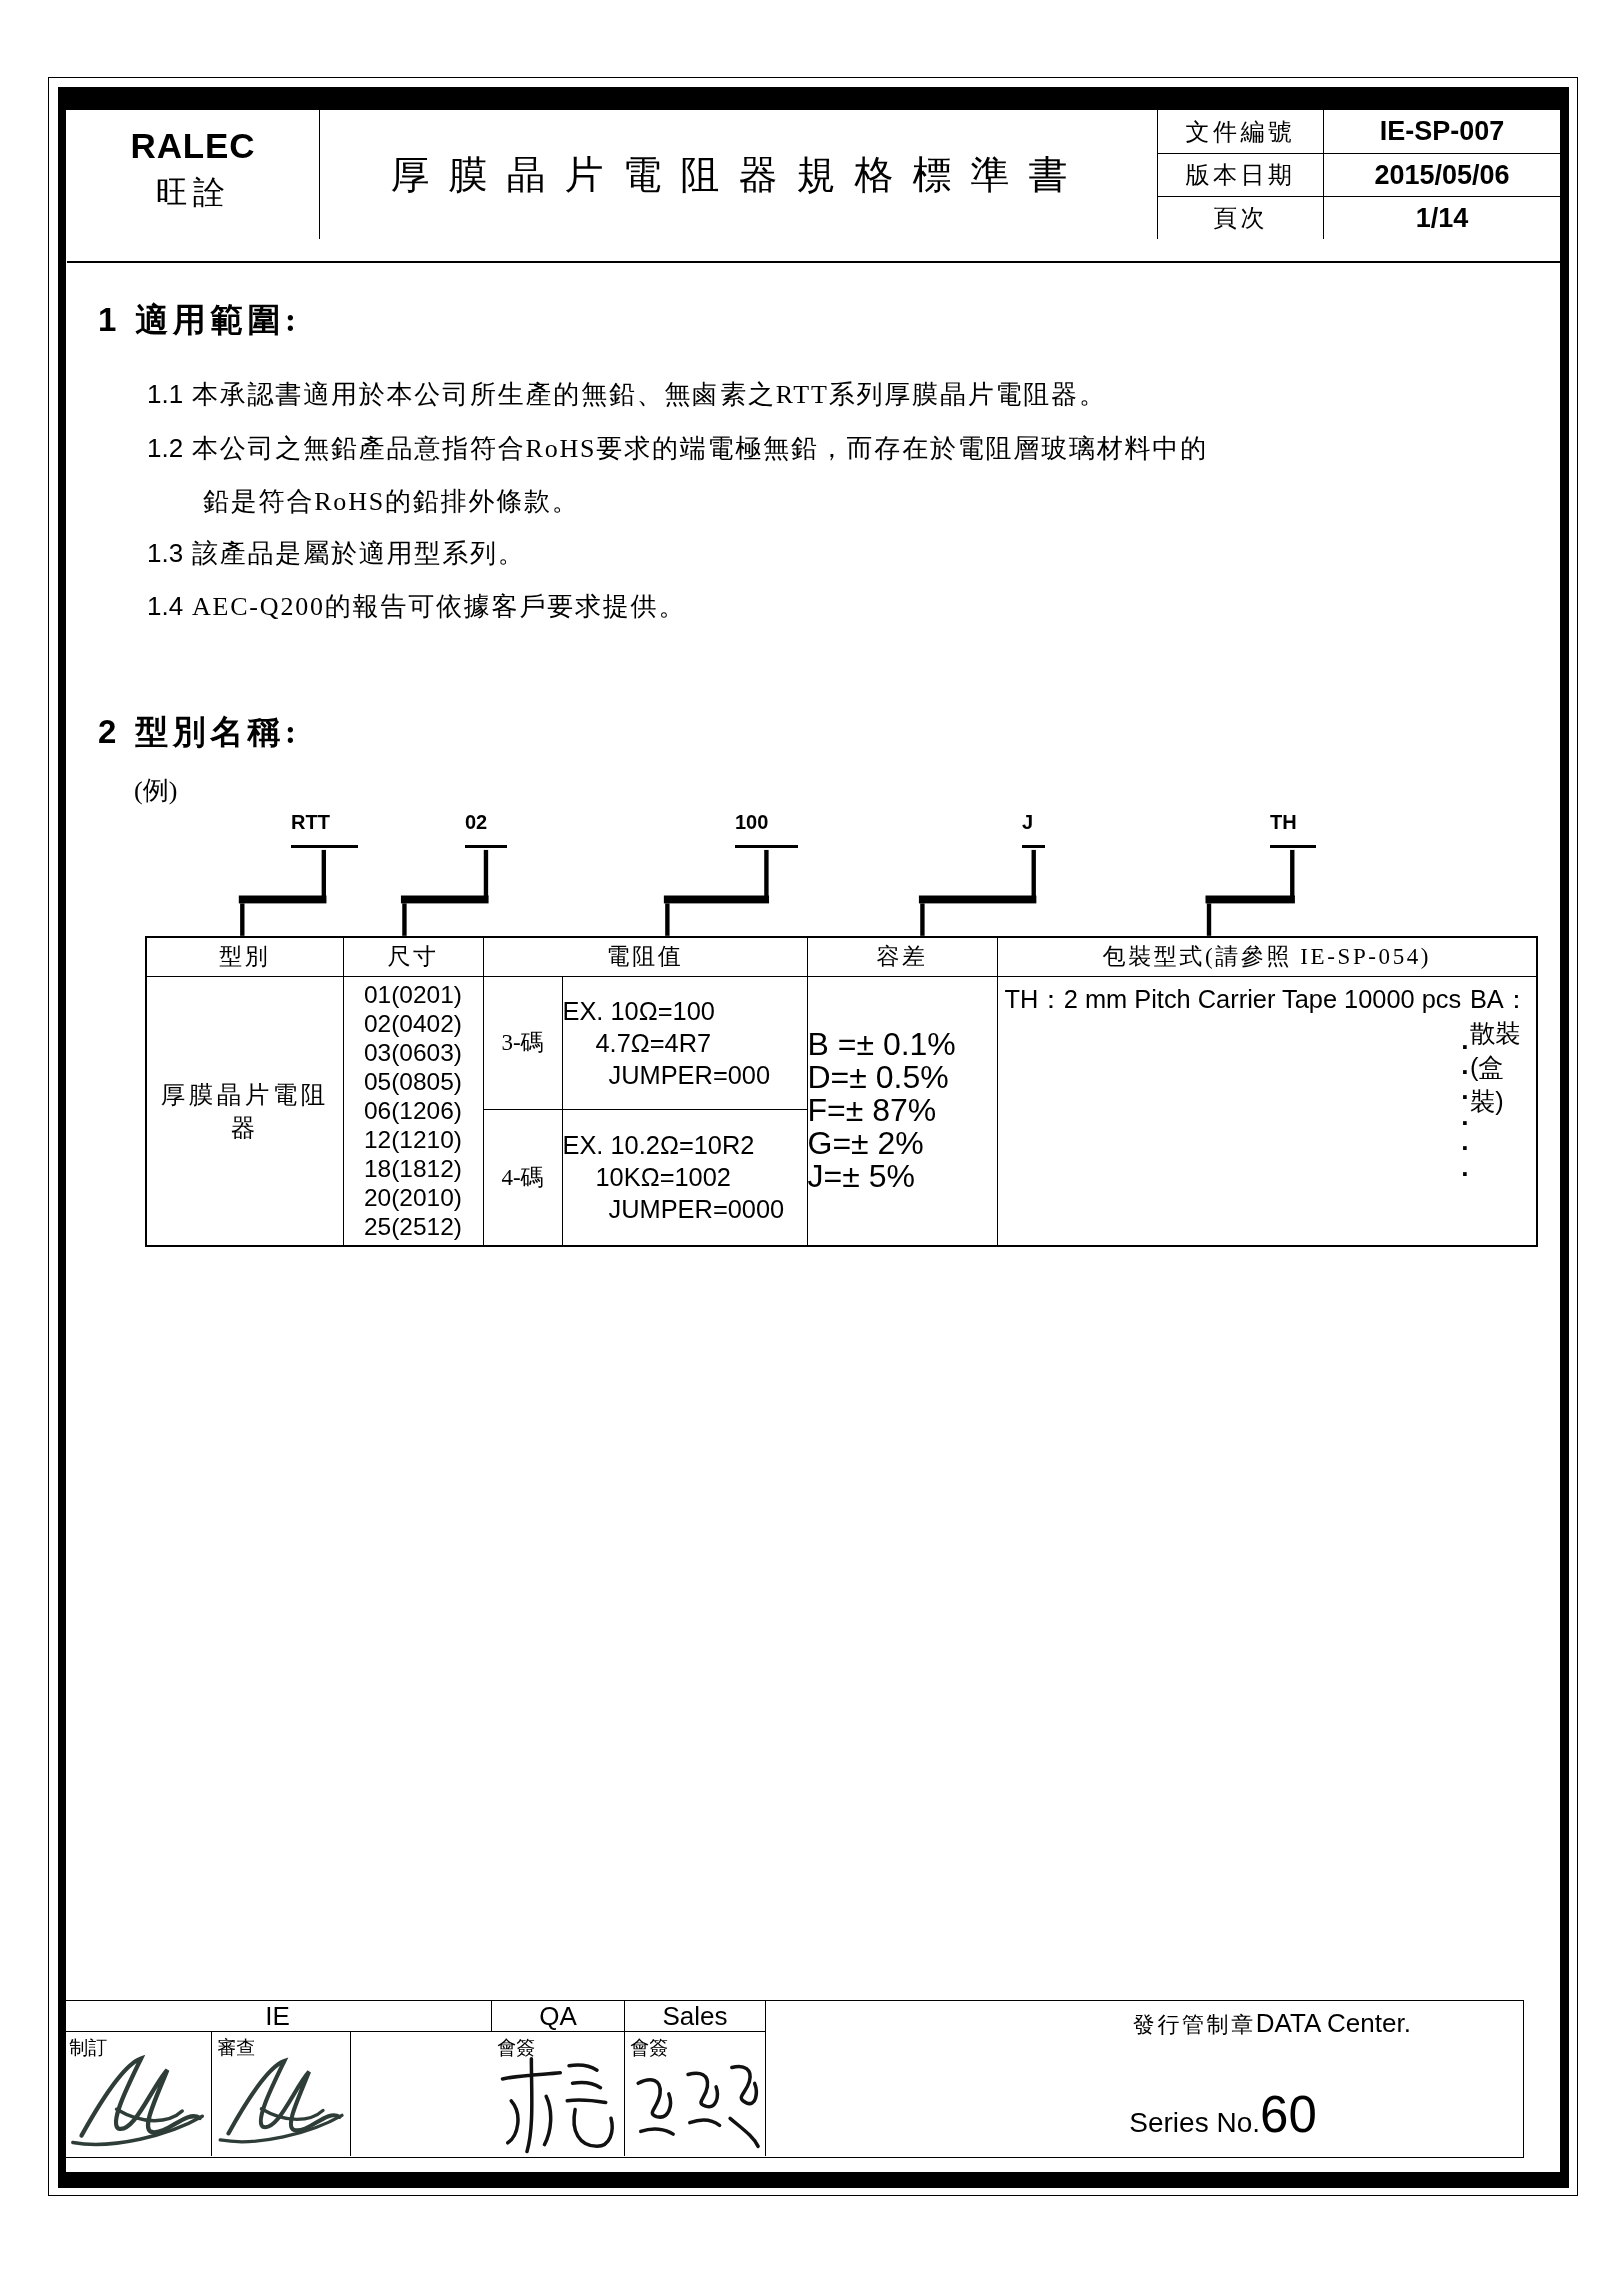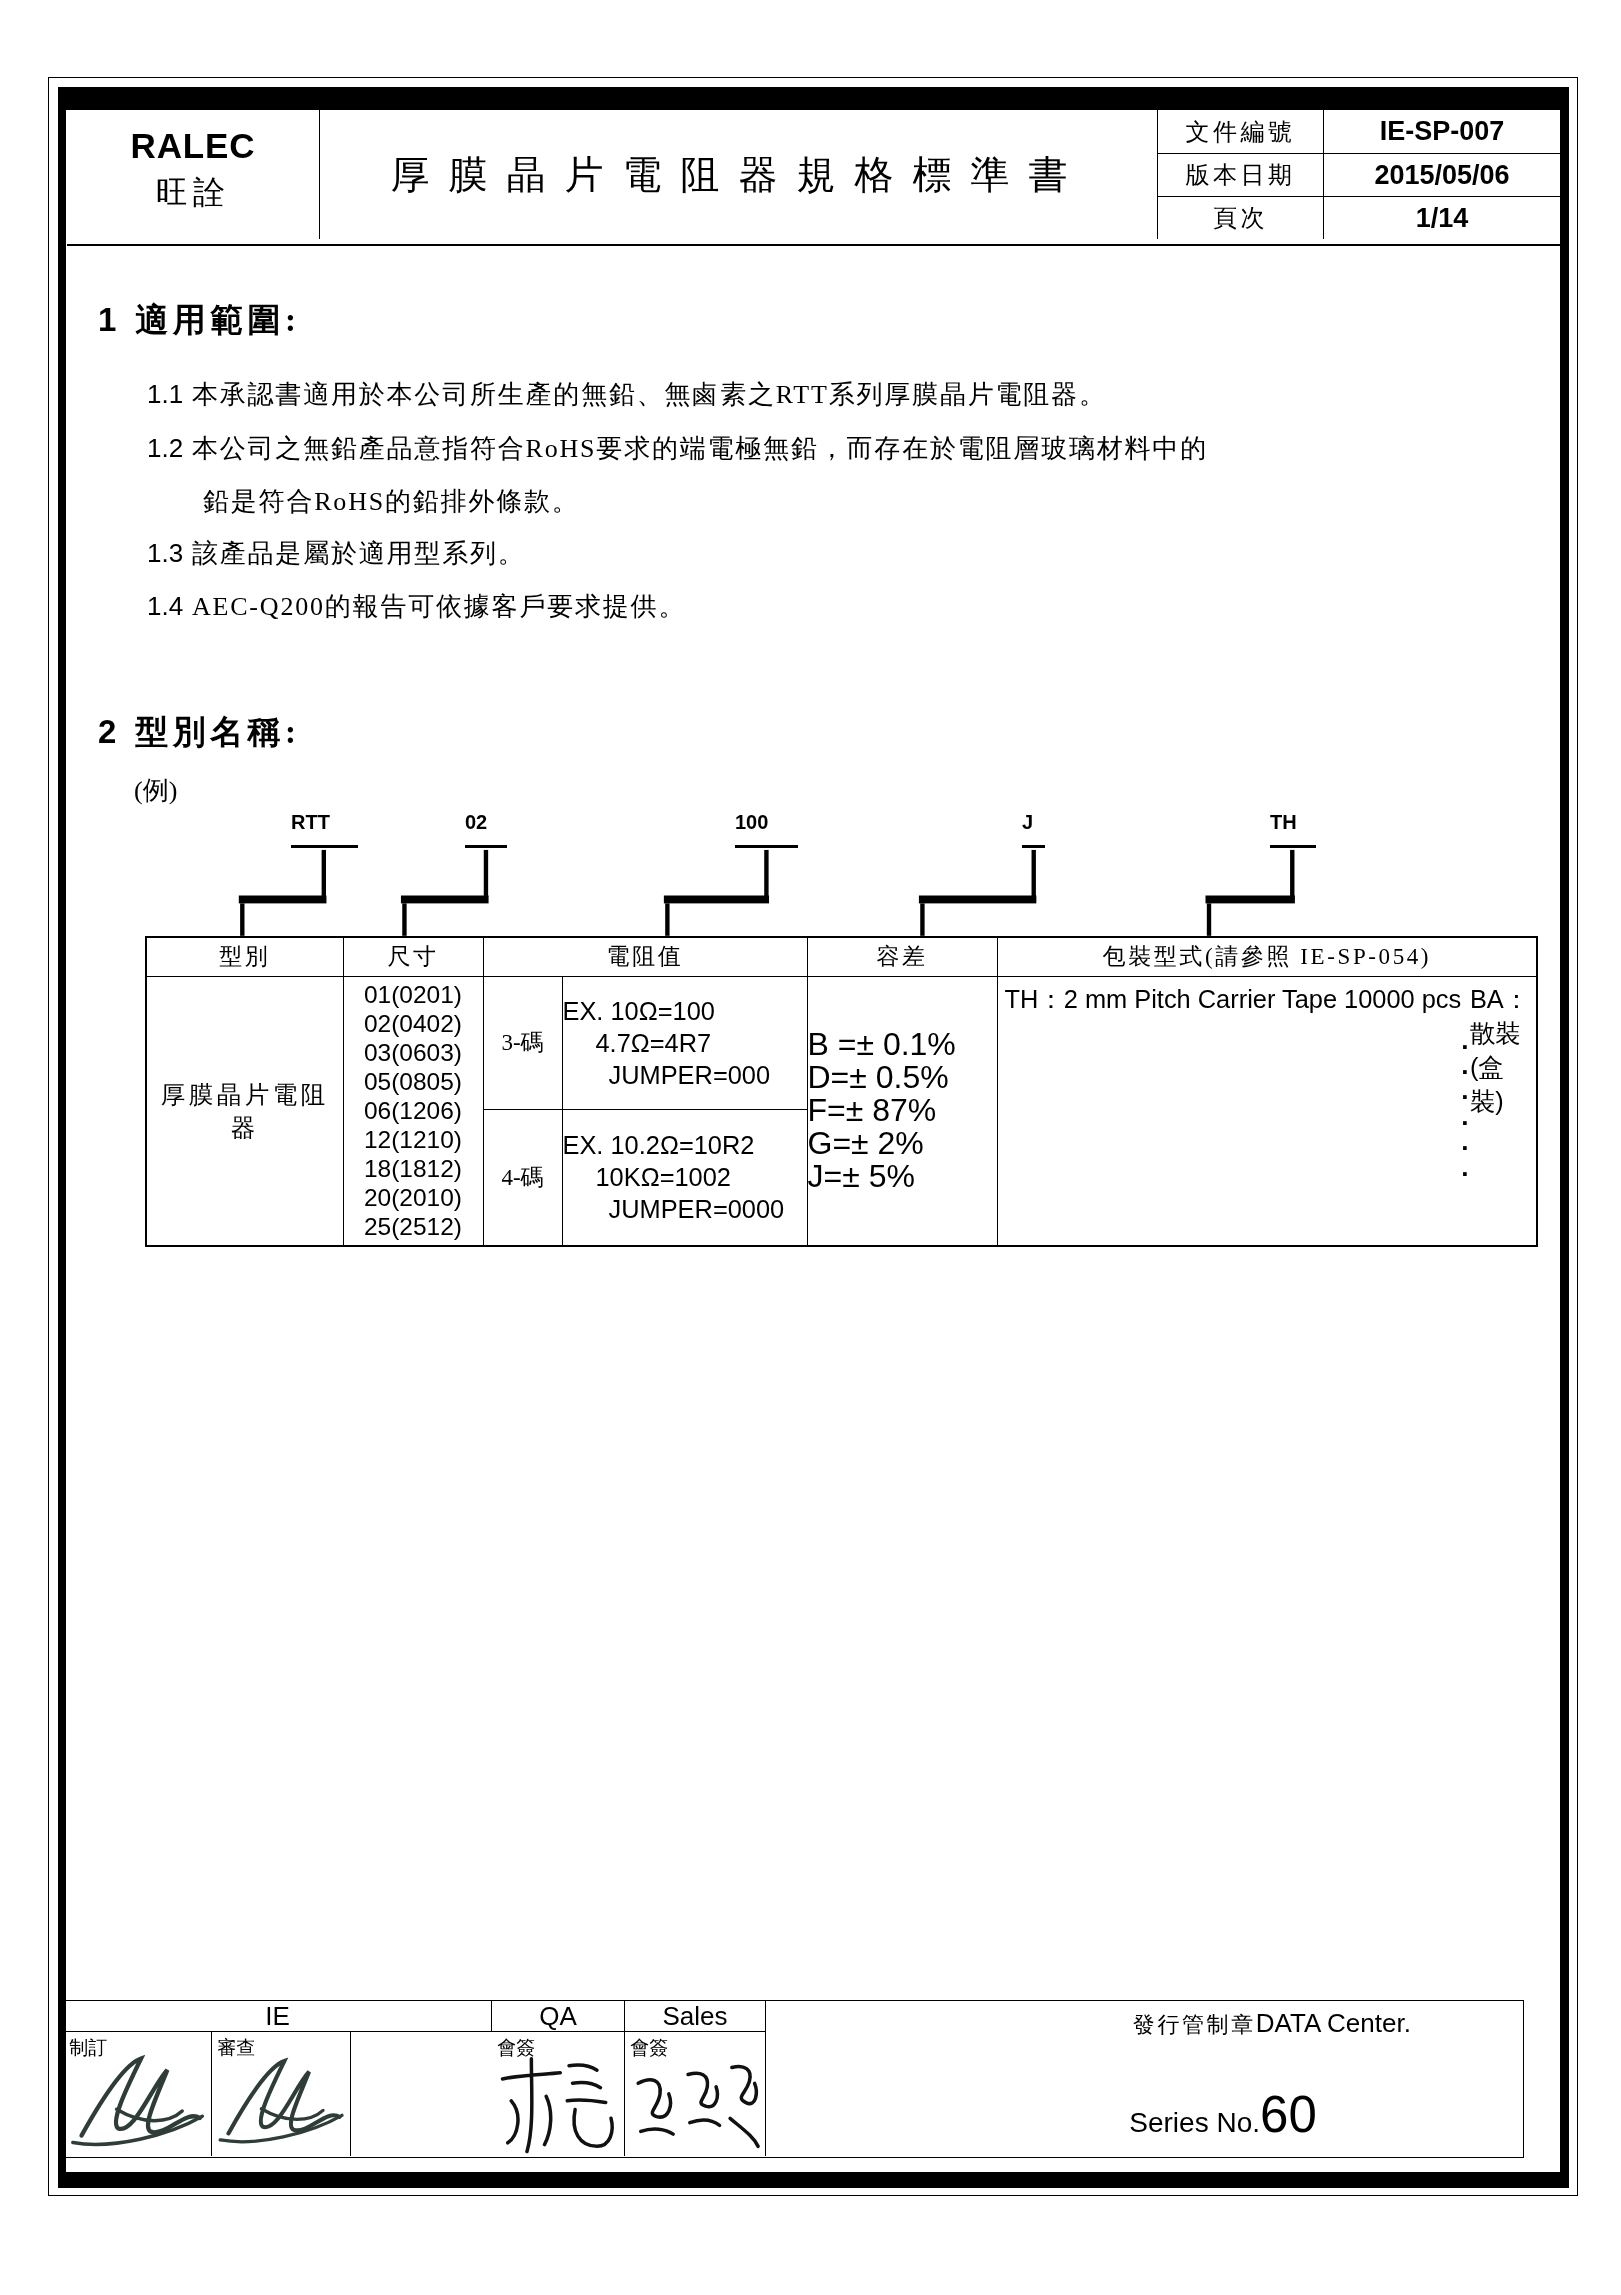--- a/index.html
+++ b/index.html
@@ -13,21 +13,21 @@
   .frame-outer {
     position:absolute; left:48px; top:77px; width:1530px; height:2119px;
     border:1.8px solid #000;
   }
   .frame-inner {
     position:absolute; left:58px; top:87px; width:1511px; height:2101px;
     border-style:solid; border-color:#000;
     border-width:23px 9.6px 16px 8.8px;
   }
   
-  .hdr { position:absolute; left:67px; top:110px; width:1493px; height:136px;
+  .hdr { position:absolute; left:67px; top:110px; width:1493px; height:153px;
          border-bottom:2.6px solid #000; }
   .hdr-logo { position:absolute; left:0; top:0; width:253px; height:129px;
               border-right:1.8px solid #000; text-align:center; }
   .logo-en { font-size:35px; font-weight:bold; letter-spacing:0.9px; margin-top:16px; }
   .logo-cn { font-size:32px; font-family:"Liberation Serif","DejaVu Serif",serif;
              margin-top:5.3px; letter-spacing:5.3px; }
   .hdr-title { position:absolute; left:253px; top:0; width:837px; height:129px;
                display:flex; align-items:center; justify-content:center;
                font-size:39px; letter-spacing:19px;
                font-family:"Liberation Serif","DejaVu Serif",serif; }

